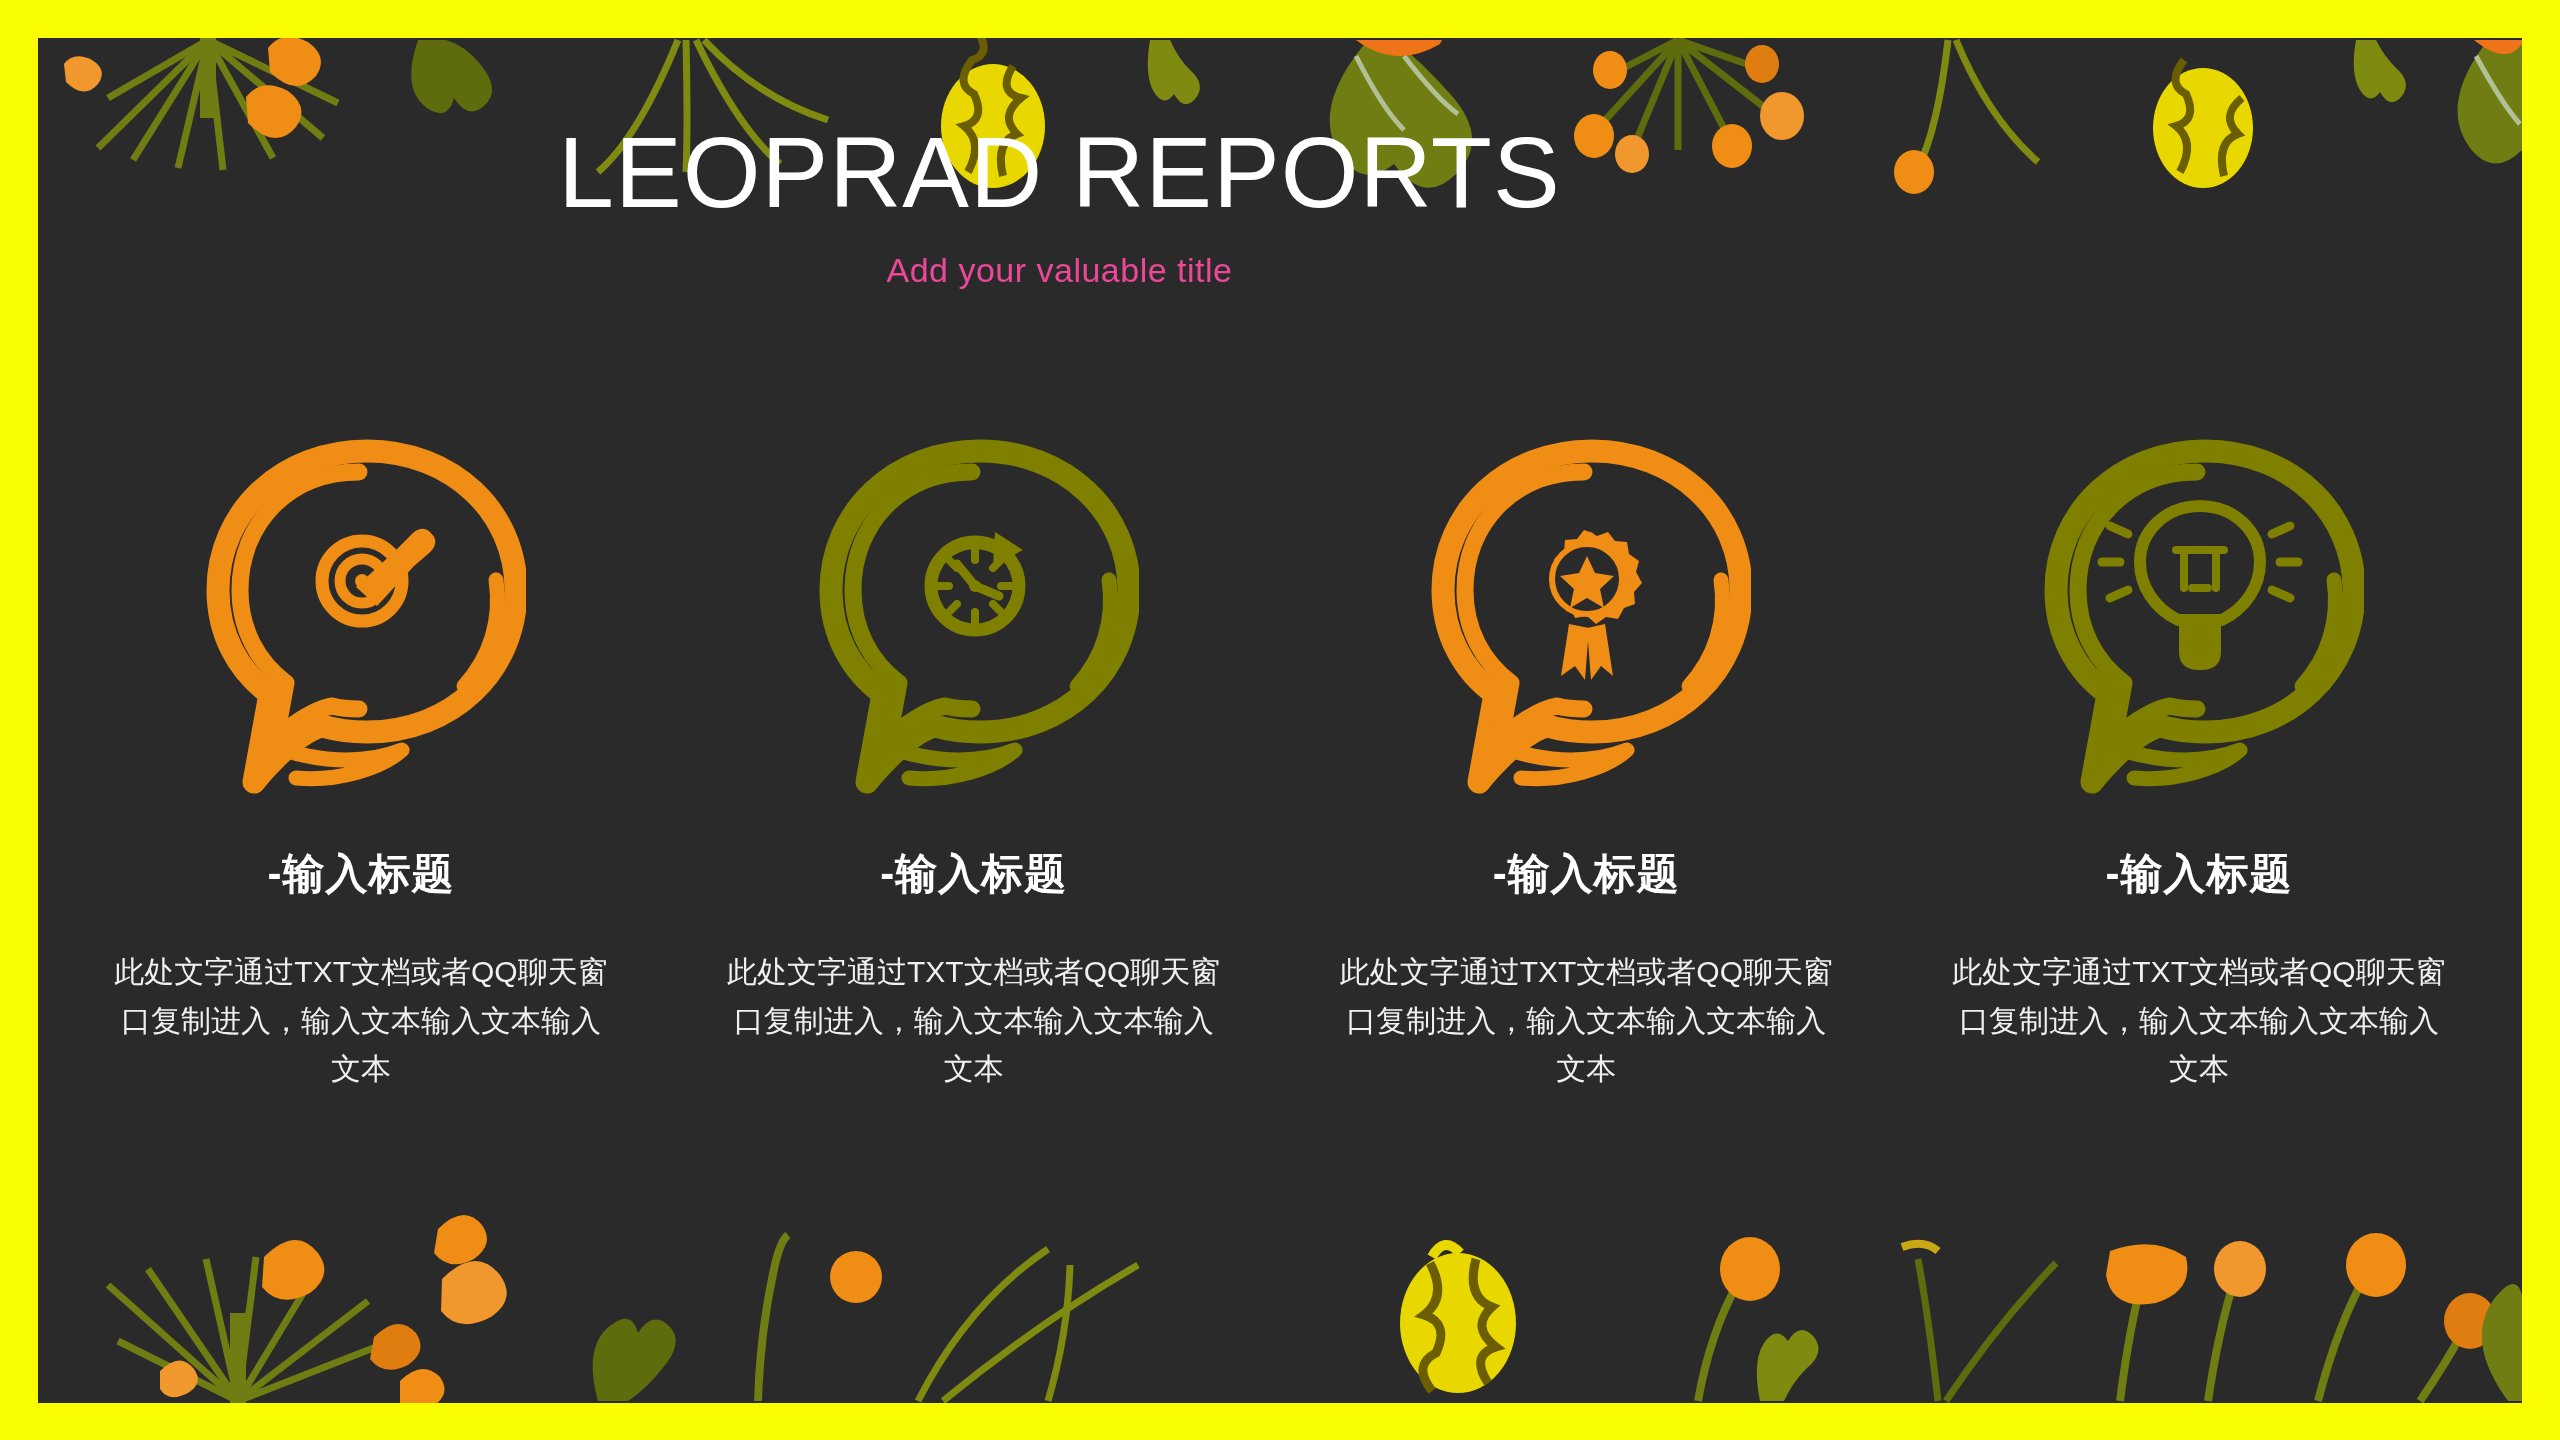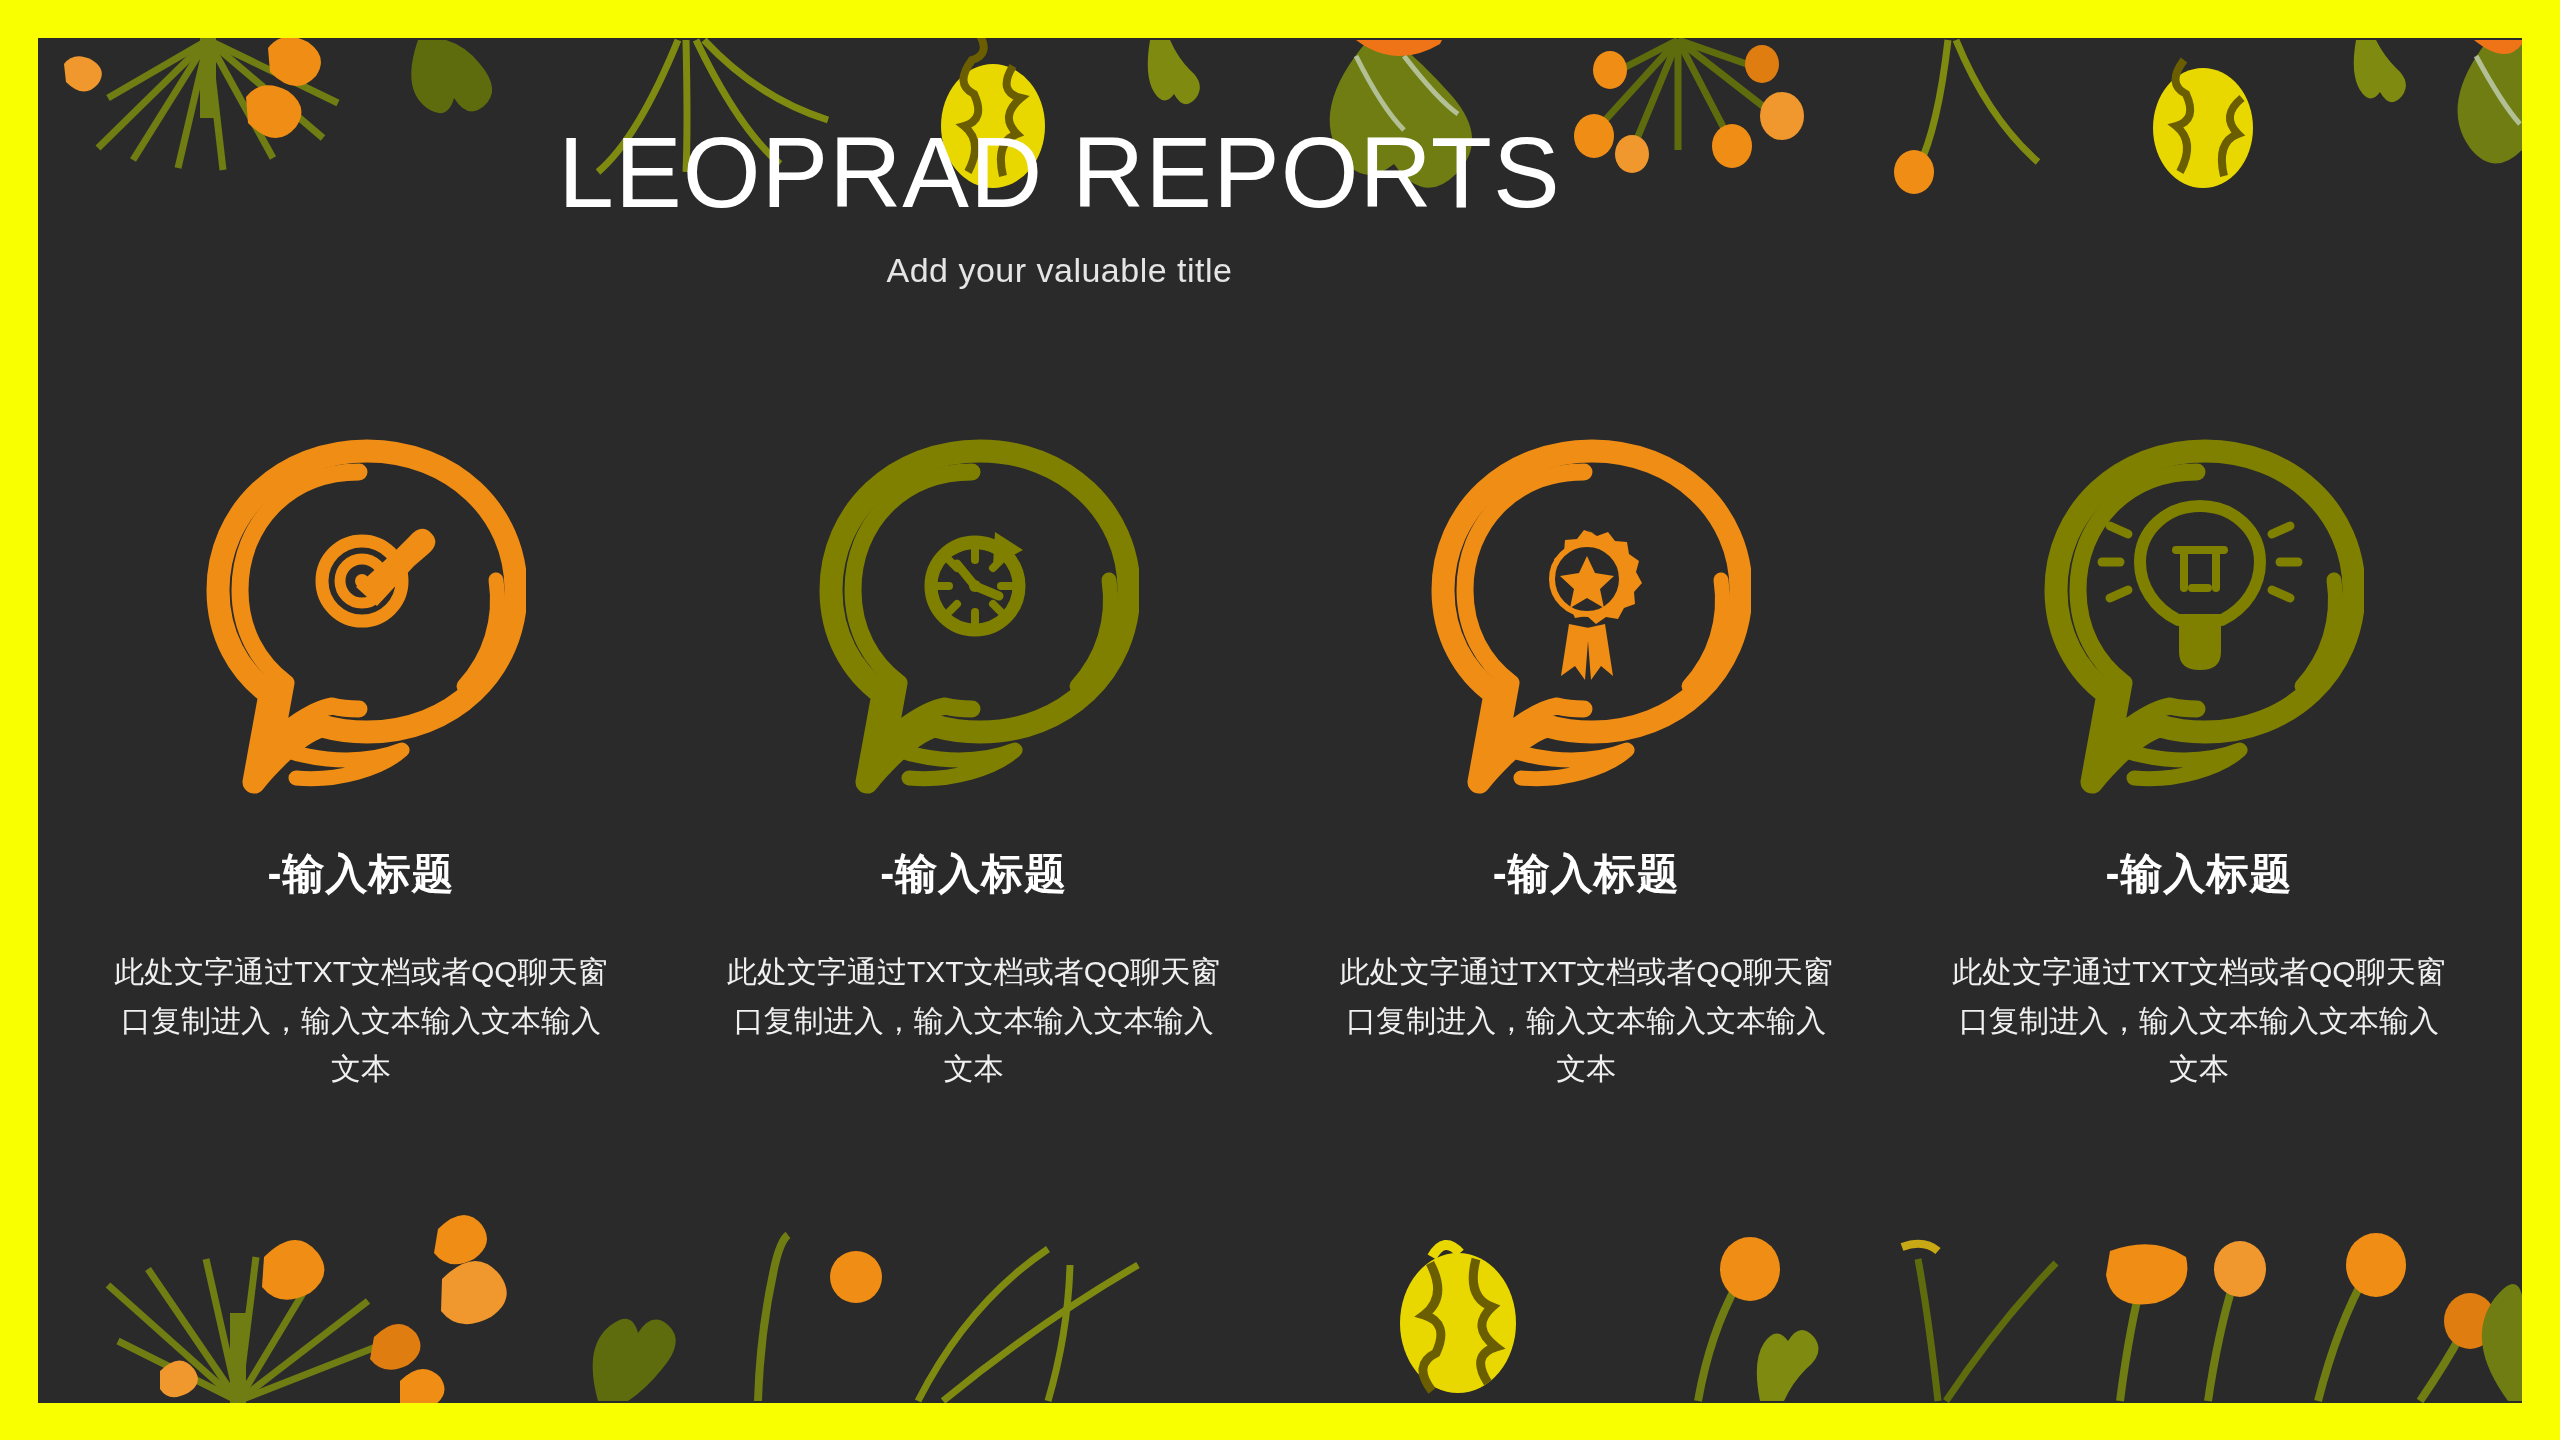--- a/index.html
+++ b/index.html
@@ -295,21 +295,21 @@
 
           <g>
             <path d="M2470 228 q-44 -60 -14 -102 q22 -28 28 -4 l0 106 z" fill="#6f7d12"></path>
           </g>
         </svg>
       </div>
     </div>
 
     <div id="header">
       <h1 id="main-title" style="color: rgb(255, 255, 255);">LEOPRAD REPORTS</h1>
-      <p id="subtitle" style="color: #e5e5e5;">Add your valuable title</p>
+      <p id="subtitle" style="color: #ec4899;">Add your valuable title</p>
     </div>
 
     <div id="columns">
 
       <div class="column">
         <div class="icon-wrap">
           <svg viewBox="0 0 330 360">
             <g fill="none" stroke="#ef8d14">
 
               <path d="M171 13 C86 13 22 74 22 152 C22 196 42 233 74 256

